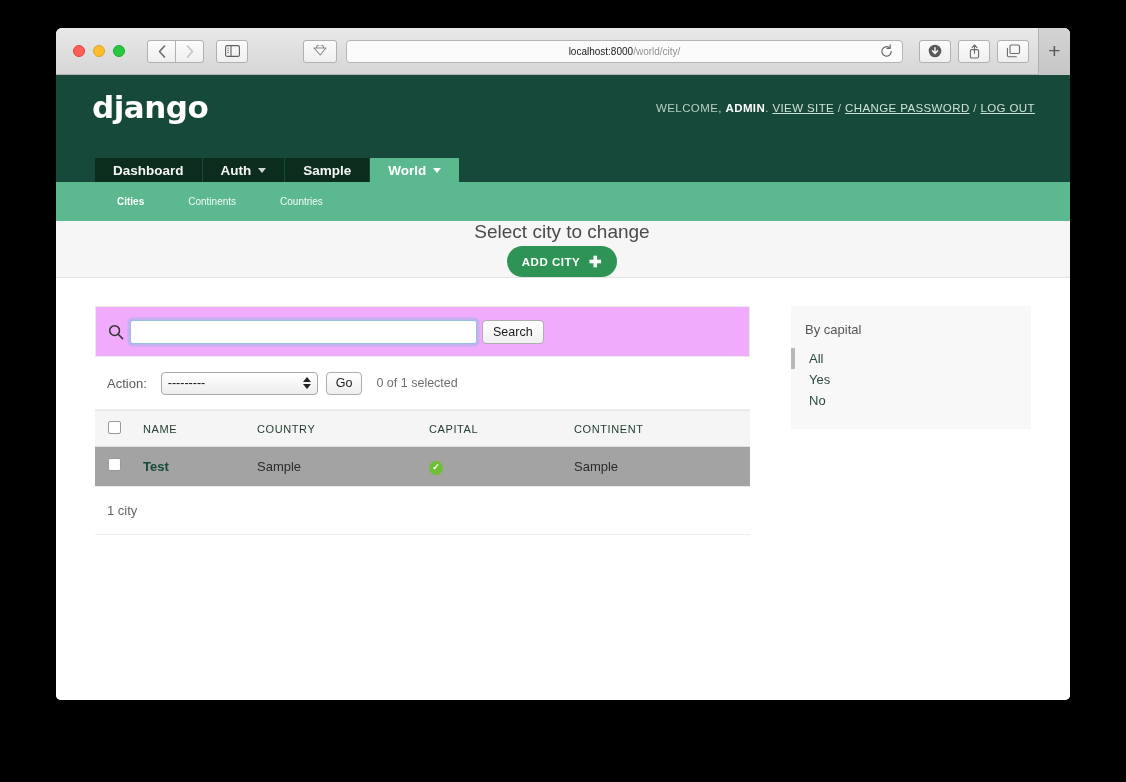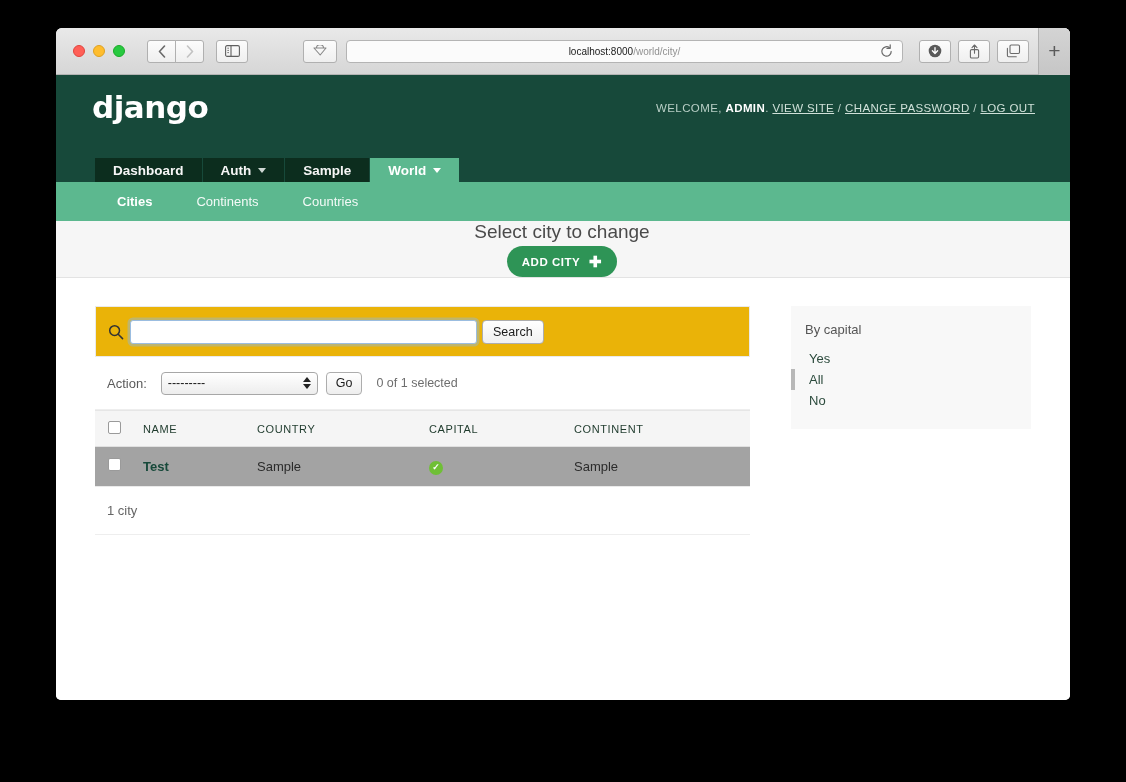--- a/index.html
+++ b/index.html
@@ -136,21 +136,21 @@
 
   .sub-nav {
     background: #5cb88f;
     height: 39px;
     padding-left: 39px;
     display: flex; align-items: center;
     gap: 0;
   }
   .sub-item {
     color: #ffffff;
-    font-size: 13px;
+    font-size: 10px;
     padding: 0 22px;
     cursor: pointer;
     opacity: 0.93;
   }
   .sub-item.active { font-weight: bold; opacity: 1; }
 
   .title-bar {
     background: #f6f6f6;
     height: 57px;
     border-bottom: 1px solid #e3e3e3;
@@ -171,21 +171,21 @@
     cursor: pointer;
     border: none;
     font-family: "Liberation Sans", sans-serif;
   }
   .plus-glyph { font-size: 15px; line-height: 1; font-weight: bold; }
 
   .content-wrap { display: flex; padding: 28px 39px 0 39px; gap: 41px; background: #ffffff; }
   .result-col { width: 655px; }
 
   .toolbar-search {
-    background: #eab308;
+    background: #f0abfc;
     border: 1px solid #eaeaea;
     height: 51px;
     display: flex; align-items: center;
     padding: 0 0 0 12px;
   }
   .search-icon-wrap { color: #333; display:flex; align-items:center; margin-right: 6px; }
   .search-input {
     width: 347px; height: 24px;
     border: 1px solid #9bbde0;
     border-radius: 3px;
@@ -496,21 +496,21 @@
             </tr>
           </tbody>
         </table>
 
         <div class="paginator">1 city</div>
       </div>
 
       <div class="filter-col">
         <div class="filter-group">
           <div class="filter-title">By capital</div>
+          <div class="filter-opt selected">All</div>
           <div class="filter-opt">Yes</div>
-          <div class="filter-opt selected">All</div>
           <div class="filter-opt">No</div>
         </div>
       </div>
 
     </div>
   </div>
 </div>
 
 </body></html>

